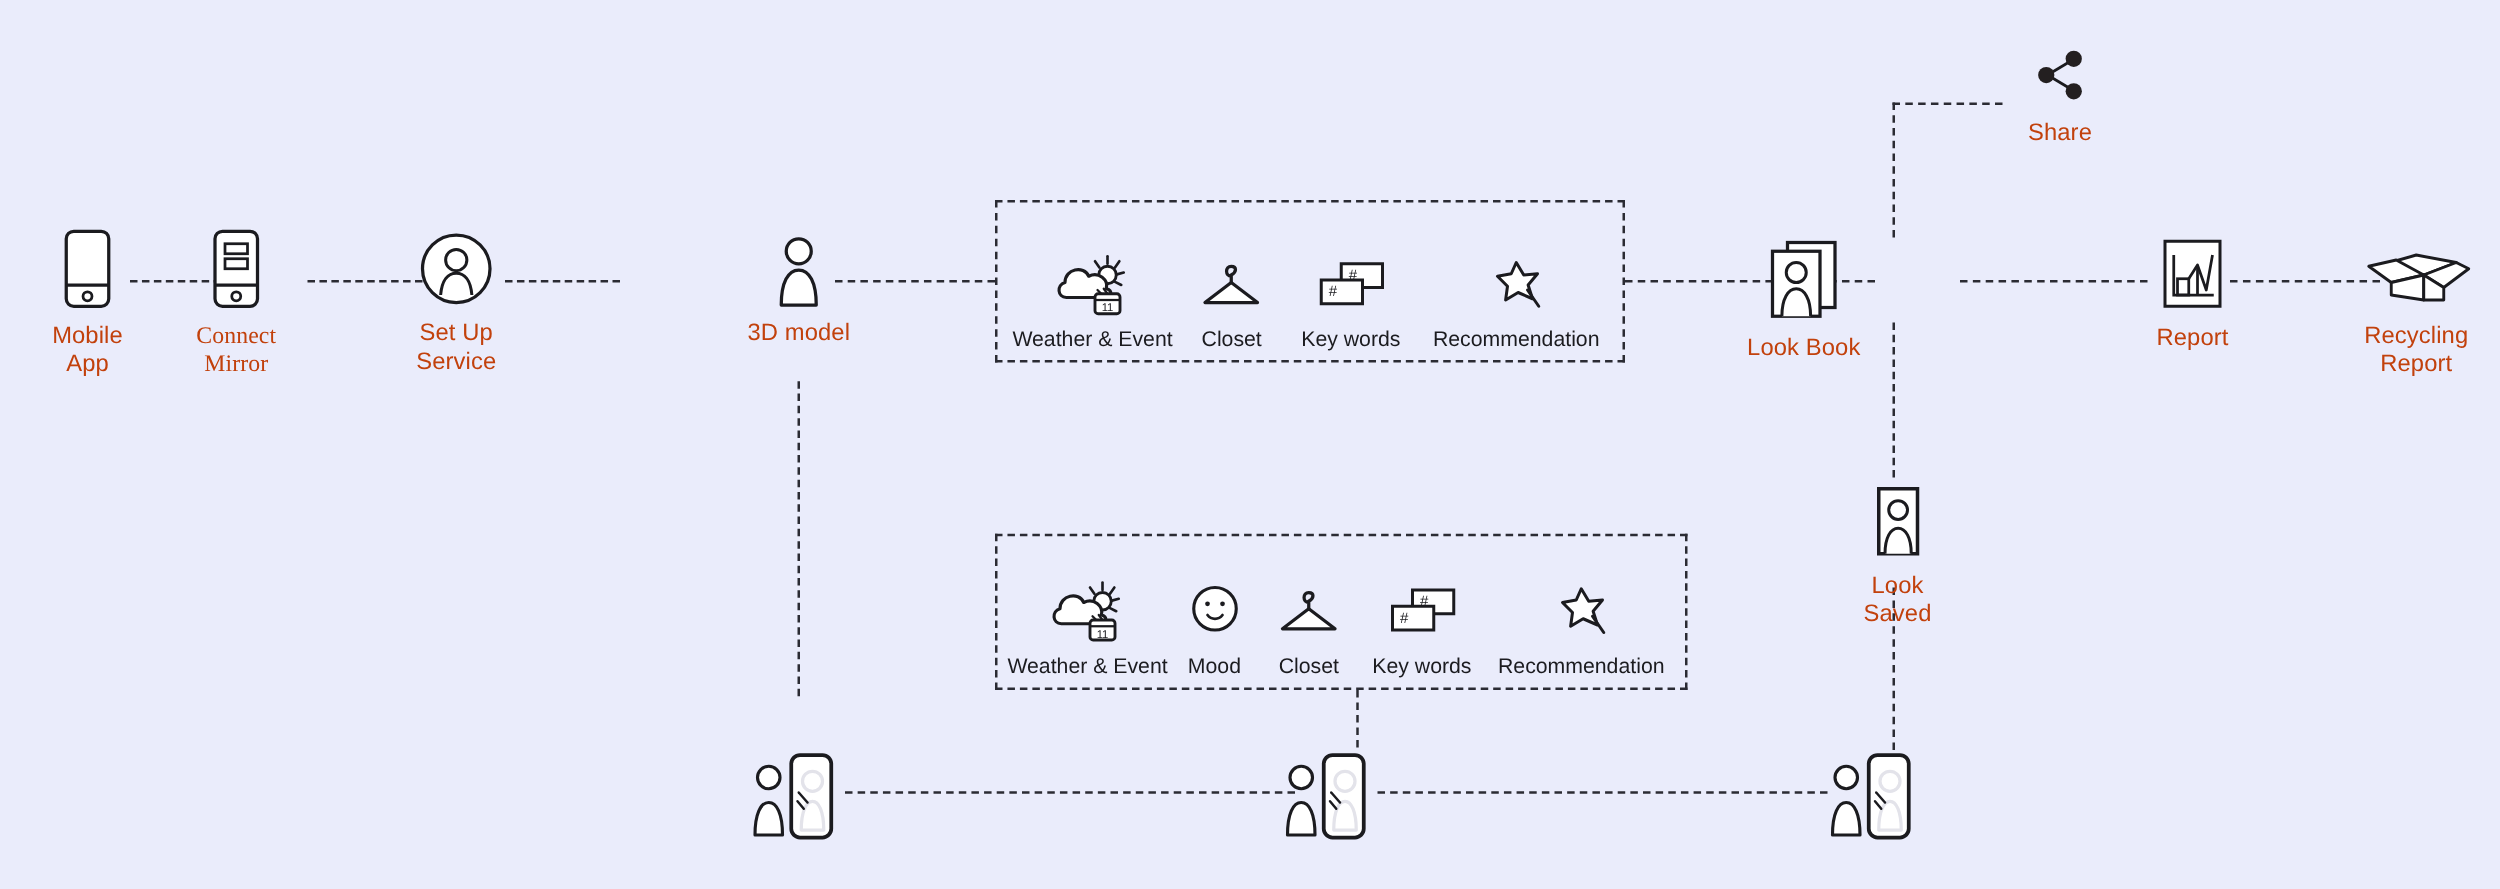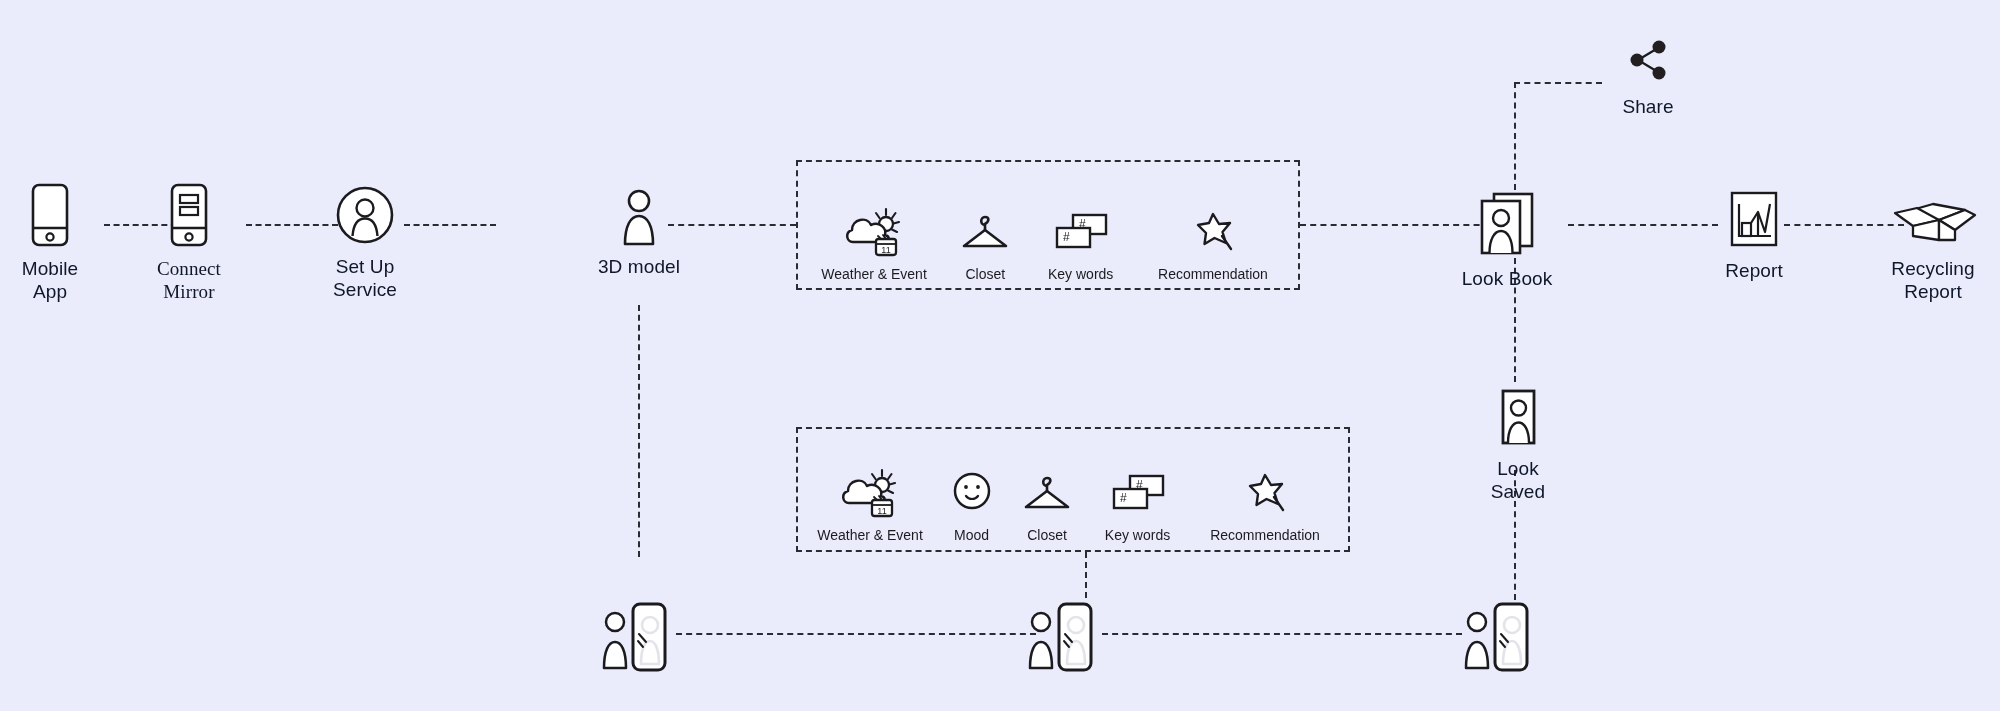--- a/index.html
+++ b/index.html
@@ -29,21 +29,21 @@
     align-items: center;
     justify-content: flex-start;
   }
   .node .glyph {
     display: block;
     line-height: 0;
   }
   .node .caption {
     margin-top: 9px;
     font-size: 19px;
-    color: #0f172a;
+    color: #c2410c;
     text-align: center;
     white-space: pre-line;
     letter-spacing: .1px;
     line-height: 1.22;
   }
 
   
   .hline {
     position: absolute;
     height: 0;
@@ -67,21 +67,21 @@
     display: flex;
     align-items: flex-end;
   }
   .group-item {
     display: flex;
     flex-direction: column;
     align-items: center;
   }
   .group-item .caption {
     margin-top: 8px;
-    font-size: 14px;
+    font-size: 17px;
     color: #1b1b1f;
     white-space: nowrap;
   }
   .group-item .glyph { line-height: 0; }
 
   svg { display: block; overflow: visible; }
 </style>
 </head>
 <body>
 
@@ -101,21 +101,21 @@
   <div class="vline" style="left:1514px; top:258px; height:124px;"></div>
   <div class="vline" style="left:1514px; top:470px; height:130px;"></div>
 
   <div class="vline" style="left:638px; top:305px; height:252px;"></div>
 
   <div class="vline" style="left:1085px; top:552px; height:46px;"></div>
 
   <div class="hline" style="left:676px;  top:633px; width:360px;"></div>
   <div class="hline" style="left:1102px; top:633px; width:360px;"></div>
 
-  <div class="node" style="left:6px; top:182px; width:88px;">
+  <div class="node" style="left:26px; top:182px; width:88px;">
     <span class="glyph">
       <svg width="42" height="66" viewBox="0 0 42 66">
         <rect x="4" y="3" width="34" height="60" rx="6" ry="6" fill="#fff" stroke="#1b1b1f" stroke-width="2.6"></rect>
         <line x1="4" y1="46" x2="38" y2="46" stroke="#1b1b1f" stroke-width="2.6"></line>
         <circle cx="21" cy="55" r="3.6" fill="none" stroke="#1b1b1f" stroke-width="2.2"></circle>
       </svg>
     </span>
     <span class="caption">Mobile App</span>
   </div>
 
@@ -291,21 +291,21 @@
         <line x1="16" y1="26" x2="36" y2="14" stroke="#1b1b1f" stroke-width="2.2"></line>
         <line x1="16" y1="26" x2="36" y2="38" stroke="#1b1b1f" stroke-width="2.2"></line>
         <circle cx="15" cy="26" r="6.5" fill="#231f20"></circle>
         <circle cx="37" cy="13" r="6.5" fill="#231f20"></circle>
         <circle cx="37" cy="39" r="6.5" fill="#231f20"></circle>
       </svg>
     </span>
     <span class="caption">Share</span>
   </div>
 
-  <div class="node" style="left:1460px; top:190px; width:94px;">
+  <div class="node" style="left:1396px; top:190px; width:94px;">
     <span class="glyph">
       <svg width="62" height="68" viewBox="0 0 62 68">
         <rect x="18" y="4" width="38" height="52" fill="#fff" stroke="#1b1b1f" stroke-width="2.6"></rect>
         <rect x="6" y="11" width="38" height="52" fill="#fff" stroke="#1b1b1f" stroke-width="2.6"></rect>
         <circle cx="25" cy="28" r="8" fill="#fff" stroke="#1b1b1f" stroke-width="2.4"></circle>
         <path d="M13.5 63 C13.5 49 18.5 41 25 41 C31.5 41 36.5 49 36.5 63" fill="#fff" stroke="#1b1b1f" stroke-width="2.4"></path>
       </svg>
     </span>
     <span class="caption">Look Book</span>
   </div>

